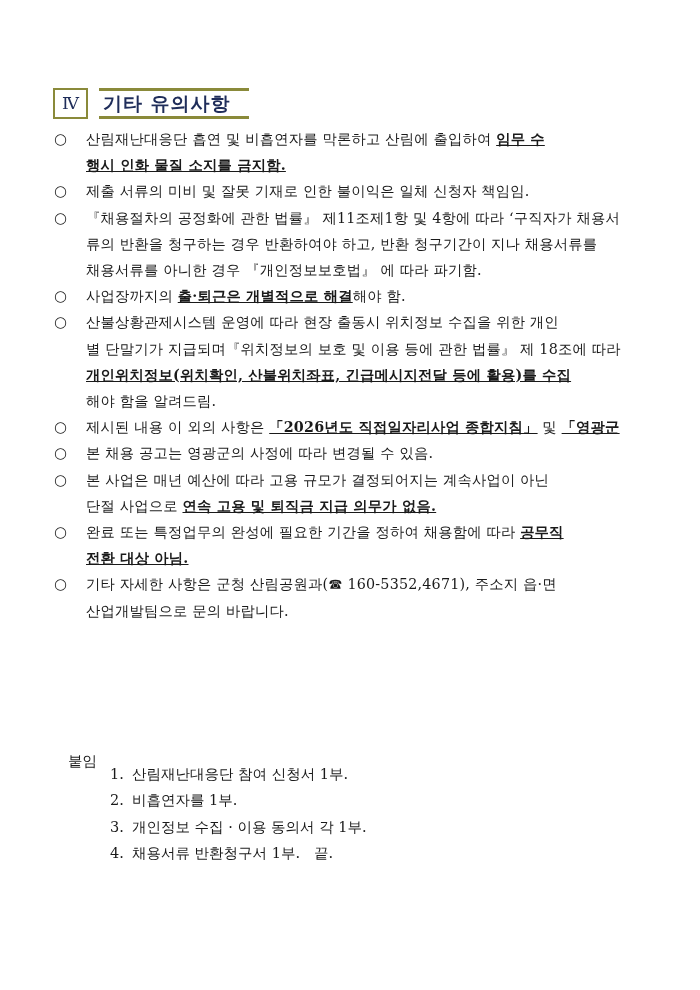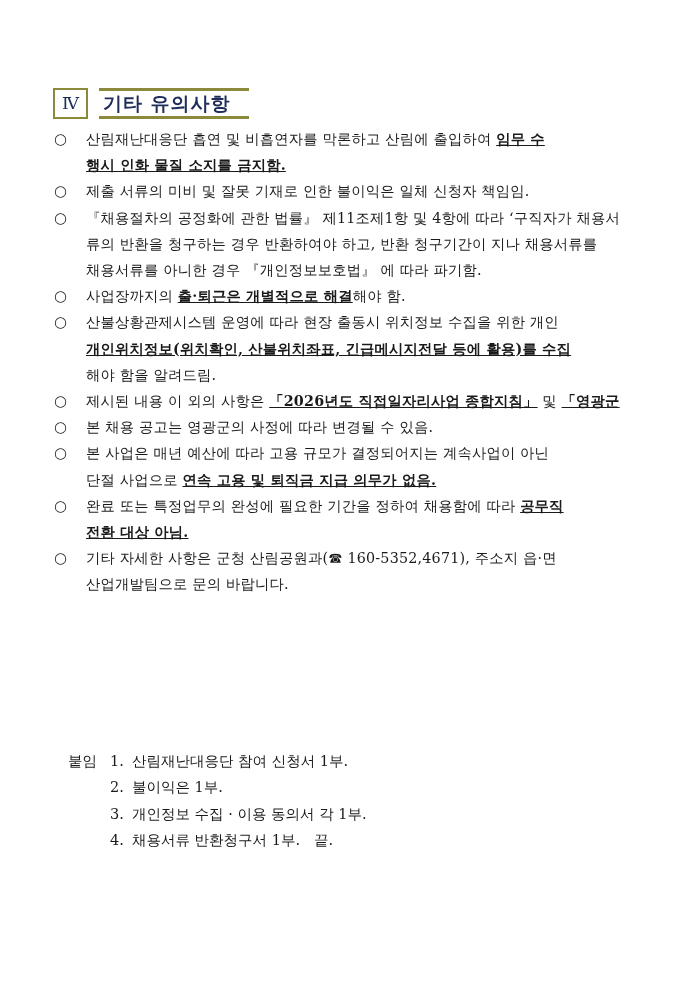--- a/index.html
+++ b/index.html
@@ -99,21 +99,21 @@
     }
     .attach-label {
       position: absolute;
       left: 16px;
       top: 0;
       white-space: nowrap;
     }
     .attach-list {
       position: absolute;
       left: 58px;
-      top: 0;
+      top: 13px;
       white-space: nowrap;
     }
     .attach-row { display: block; }
     .attach-num { display: inline-block; width: 22px; }
     .end-mark { margin-left: 14px; }
   </style>
 </head>
 <body>
 
 <div class="page">
@@ -143,20 +143,21 @@
         <span class="line"><span>류의 반환을 청구하는 경우 반환하여야 하고, 반환 청구기간이 지나 채용서류를</span></span>
         <span class="line"><span>채용서류를 아니한 경우 『개인정보보호법』 에 따라 파기함.</span></span>
       </div>
       <div class="item">
         <span class="bullet">○</span>
         <span class="line"><span>사업장까지의 </span><span class="b">출·퇴근은 개별적으로 해결</span><span>해야 함.</span></span>
       </div>
       <div class="item">
         <span class="bullet">○</span>
         <span class="line"><span>산불상황관제시스템 운영에 따라 현장 출동시 위치정보 수집을 위한 개인</span></span>
+        <span class="line"><span>별 단말기가 지급되며『위치정보의 보호 및 이용 등에 관한 법률』 제 18조에 따라</span></span>
         <span class="line"><span class="b">개인위치정보(위치확인, 산불위치좌표, 긴급메시지전달 등에 활용)를 수집</span></span>
         <span class="line"><span>해야 함을 알려드림.</span></span>
       </div>
       <div class="item">
         <span class="bullet">○</span>
         <span class="line"><span>제시된 내용 이 외의 사항은 </span><span class="b">「2026년도 직접일자리사업 종합지침」</span><span> 및 </span><span class="b">「영광군</span></span>
       </div>
       <div class="item">
         <span class="bullet">○</span>
         <span class="line"><span>본 채용 공고는 영광군의 사정에 따라 변경될 수 있음.</span></span>
@@ -175,19 +176,19 @@
         <span class="bullet">○</span>
         <span class="line"><span>기타 자세한 사항은 군청 산림공원과(☎ 160-5352,4671), 주소지 읍·면</span></span>
         <span class="line"><span>산업개발팀으로 문의 바랍니다.</span></span>
       </div>
     </div>
 
   <div class="attach">
     <span class="attach-label">붙임</span>
     <div class="attach-list" id="attach-list">
         <span class="attach-row"><span class="attach-num">1.</span><span>산림재난대응단 참여 신청서 1부.</span></span>
-        <span class="attach-row"><span class="attach-num">2.</span><span>불이익은 1부.</span></span>
+        <span class="attach-row"><span class="attach-num">2.</span><span>비흡연자를 1부.</span></span>
         <span class="attach-row"><span class="attach-num">3.</span><span>개인정보 수집 · 이용 동의서 각 1부.</span></span>
         <span class="attach-row"><span class="attach-num">4.</span><span>채용서류 반환청구서 1부.</span><span class="end-mark">끝.</span></span>
       </div>
   </div>
 
 </div>
 
 </body></html>

